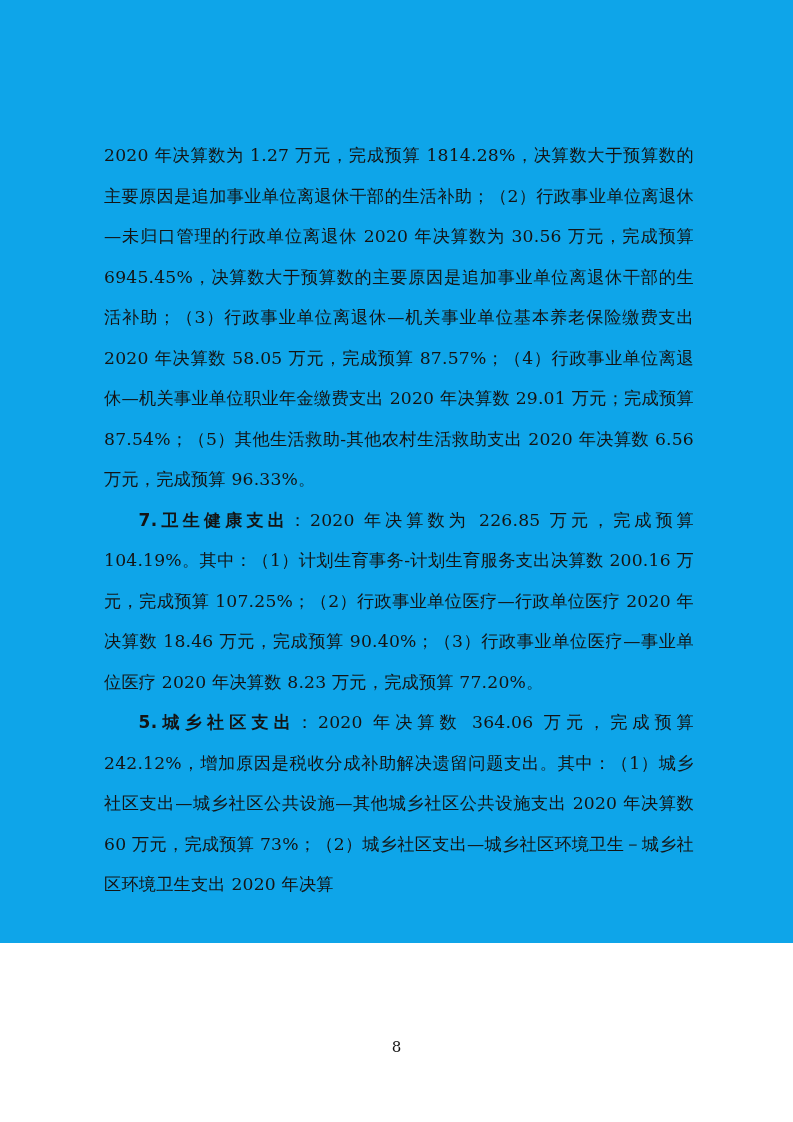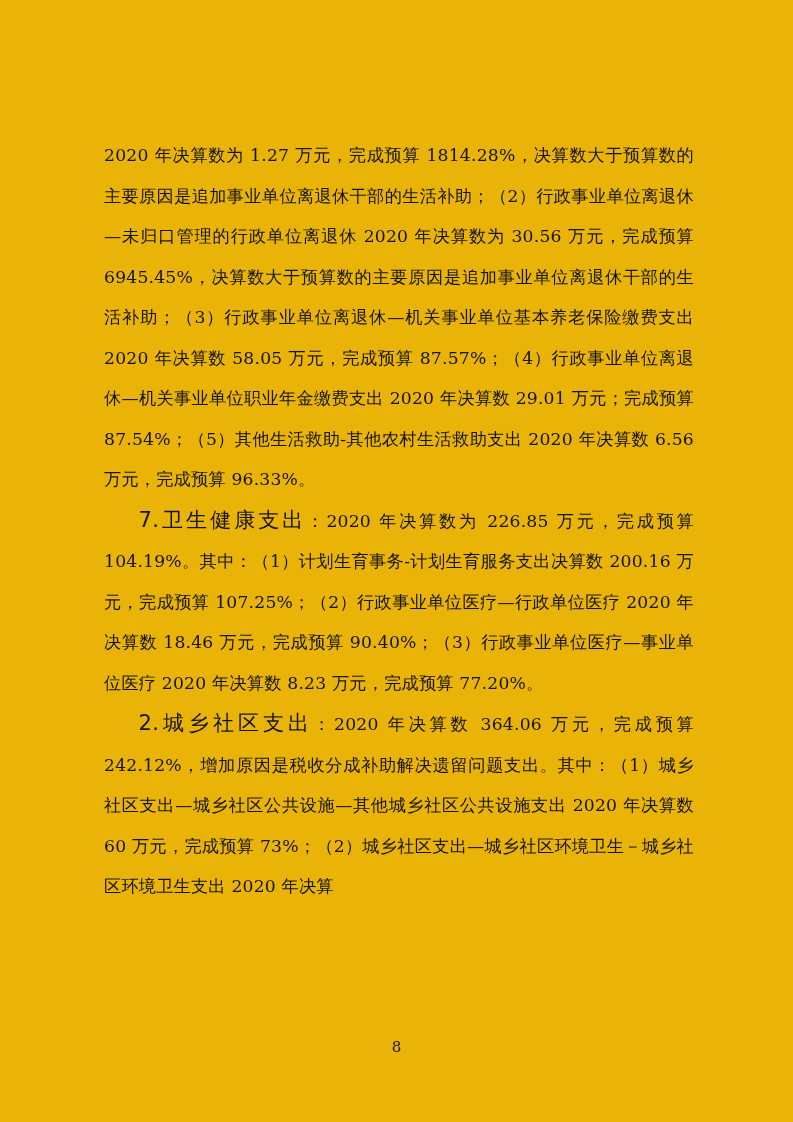--- a/index.html
+++ b/index.html
@@ -12,22 +12,22 @@
     height: 1122px;
     font-family: "DejaVu Serif", "Liberation Serif", serif;
     color: #1a1a1a;
     position: relative;
     overflow: hidden;
   }
   .page {
     position: absolute;
     left: 0; top: 0;
     width: 793px;
-    height: 1122px;
-    background: #eab308;
+    height: 943px;
+    background: #0ea5e9;
   }
   .content {
     position: absolute;
     left: 104px;
     top: 135px;
     width: 590px;
   }
   p.para {
     margin: 0 0 0 0;
     font-size: 17.2px;
@@ -35,23 +35,23 @@
     text-align: justify;
     text-justify: inter-ideograph;
     letter-spacing: 0.2px;
     color: #141414;
     font-family: "DejaVu Serif", "Liberation Serif", serif;
   }
   p.indent {
     text-indent: 2em;
   }
   .lead {
-    font-weight: normal;
+    font-weight: bold;
     font-family: "DejaVu Sans", "Liberation Sans", sans-serif;
-    font-size: 21px;
+    font-size: 17px;
     letter-spacing: 0.5px;
   }
   .pagenum {
     position: absolute;
     left: 0;
     top: 1038px;
     width: 793px;
     text-align: center;
     font-size: 15px;
     font-family: "DejaVu Serif", "Liberation Serif", serif;
@@ -61,18 +61,18 @@
 </head>
 <body>
 
 <div class="page">
   <div class="content">
 
     <p class="para"><span>2020 年决算数为 1.27 万元，完成预算 1814.28%，决算数大于预算数的主要原因是追加事业单位离退休干部的生活补助；（2）行政事业单位离退休—未归口管理的行政单位离退休 2020 年决算数为 30.56 万元，完成预算 6945.45%，决算数大于预算数的主要原因是追加事业单位离退休干部的生活补助；（3）行政事业单位离退休—机关事业单位基本养老保险缴费支出 2020 年决算数 58.05 万元，完成预算 87.57%；（4）行政事业单位离退休—机关事业单位职业年金缴费支出 2020 年决算数 29.01 万元；完成预算 87.54%；（5）其他生活救助-其他农村生活救助支出 2020 年决算数 6.56 万元，完成预算 96.33%。</span></p>
 
     <p class="para indent"><span class="lead">7.卫生健康支出</span><span>：2020 年决算数为 226.85 万元，完成预算 104.19%。其中：（1）计划生育事务-计划生育服务支出决算数 200.16 万元，完成预算 107.25%；（2）行政事业单位医疗—行政单位医疗 2020 年决算数 18.46 万元，完成预算 90.40%；（3）行政事业单位医疗—事业单位医疗 2020 年决算数 8.23 万元，完成预算 77.20%。</span></p>
 
-    <p class="para indent"><span class="lead">2.城乡社区支出</span><span>：2020 年决算数 364.06 万元，完成预算 242.12%，增加原因是税收分成补助解决遗留问题支出。其中：（1）城乡社区支出—城乡社区公共设施—其他城乡社区公共设施支出 2020 年决算数 60 万元，完成预算 73%；（2）城乡社区支出—城乡社区环境卫生－城乡社区环境卫生支出 2020 年决算</span></p>
+    <p class="para indent"><span class="lead">5.城乡社区支出</span><span>：2020 年决算数 364.06 万元，完成预算 242.12%，增加原因是税收分成补助解决遗留问题支出。其中：（1）城乡社区支出—城乡社区公共设施—其他城乡社区公共设施支出 2020 年决算数 60 万元，完成预算 73%；（2）城乡社区支出—城乡社区环境卫生－城乡社区环境卫生支出 2020 年决算</span></p>
 
   </div>
 
   <div class="pagenum">8</div>
 </div>
 
 </body></html>

